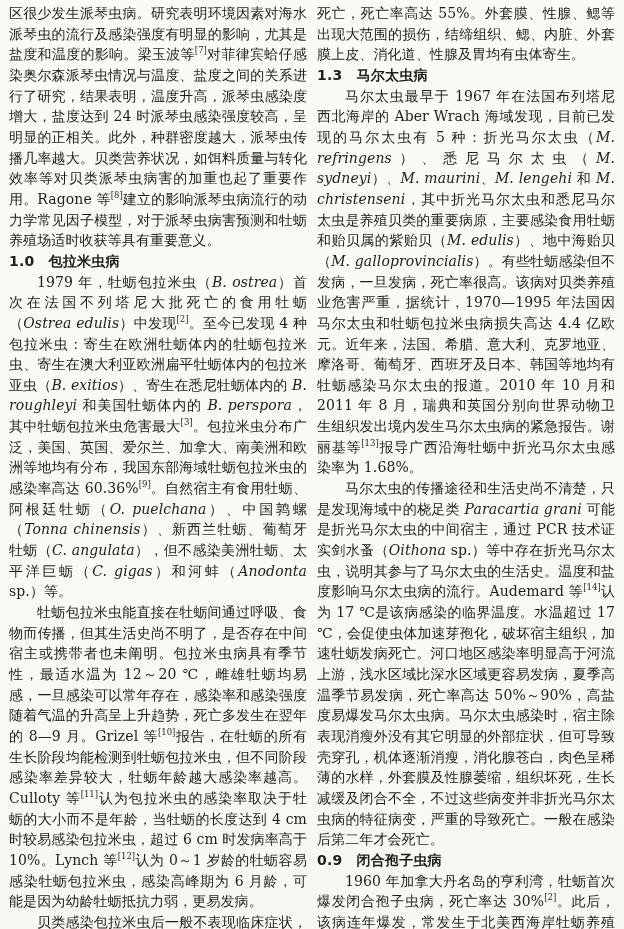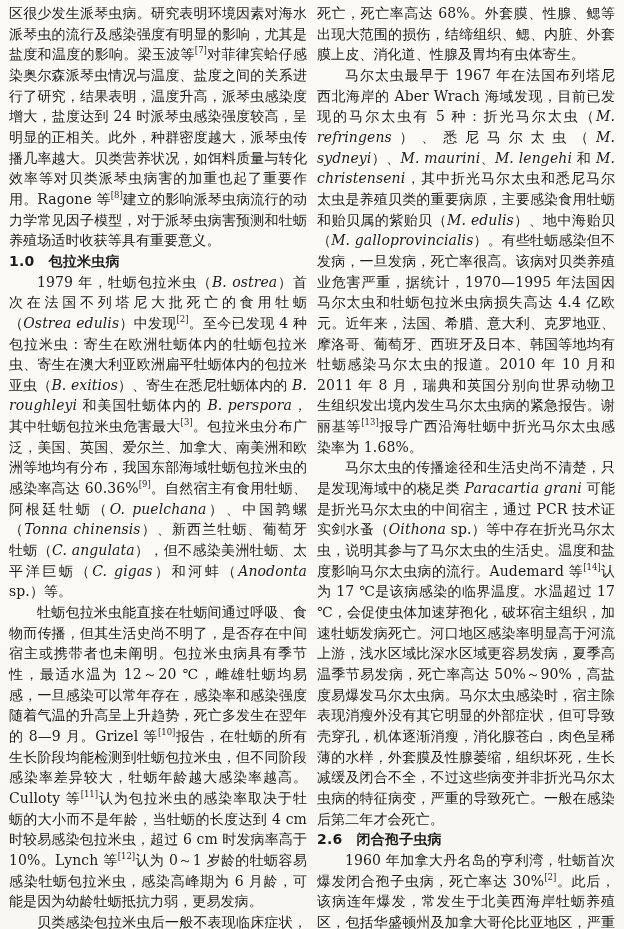--- a/index.html
+++ b/index.html
@@ -55,19 +55,20 @@
 
 <div class="page" style="color: rgb(30, 29, 27);">
   <div class="col" id="col-left">
       <div class="para">区很少发生派琴虫病。研究表明环境因素对海水派琴虫的流行及感染强度有明显的影响，尤其是盐度和温度的影响。梁玉波等<sup>[7]</sup>对菲律宾蛤仔感染奥尔森派琴虫情况与温度、盐度之间的关系进行了研究，结果表明，温度升高，派琴虫感染度增大，盐度达到 24 时派琴虫感染强度较高，呈明显的正相关。此外，种群密度越大，派琴虫传播几率越大。贝类营养状况，如饵料质量与转化效率等对贝类派琴虫病害的加重也起了重要作用。Ragone 等<sup>[8]</sup>建立的影响派琴虫病流行的动力学常见因子模型，对于派琴虫病害预测和牡蛎养殖场适时收获等具有重要意义。</div>
       <div class="heading">1.0　包拉米虫病</div>
       <div class="para indent">1979 年，牡蛎包拉米虫（<i>B. ostrea</i>）首次在法国不列塔尼大批死亡的食用牡蛎（<i>Ostrea edulis</i>）中发现<sup>[2]</sup>。至今已发现 4 种包拉米虫：寄生在欧洲牡蛎体内的牡蛎包拉米虫、寄生在澳大利亚欧洲扁平牡蛎体内的包拉米亚虫（<i>B. exitios</i>）、寄生在悉尼牡蛎体内的 <i>B. roughleyi</i> 和美国牡蛎体内的 <i>B. perspora</i>，其中牡蛎包拉米虫危害最大<sup>[3]</sup>。包拉米虫分布广泛，美国、英国、爱尔兰、加拿大、南美洲和欧洲等地均有分布，我国东部海域牡蛎包拉米虫的感染率高达 60.36%<sup>[9]</sup>。自然宿主有食用牡蛎、阿根廷牡蛎（<i>O. puelchana</i>）、中国鹑螺（<i>Tonna chinensis</i>）、新西兰牡蛎、葡萄牙牡蛎（<i>C. angulata</i>），但不感染美洲牡蛎、太平洋巨蛎（<i>C. gigas</i>）和河蚌（<i>Anodonta</i> sp.）等。</div>
       <div class="para indent">牡蛎包拉米虫能直接在牡蛎间通过呼吸、食物而传播，但其生活史尚不明了，是否存在中间宿主或携带者也未阐明。包拉米虫病具有季节性，最适水温为 12～20 ℃，雌雄牡蛎均易感，一旦感染可以常年存在，感染率和感染强度随着气温的升高呈上升趋势，死亡多发生在翌年的 8—9 月。Grizel 等<sup>[10]</sup>报告，在牡蛎的所有生长阶段均能检测到牡蛎包拉米虫，但不同阶段感染率差异较大，牡蛎年龄越大感染率越高。Culloty 等<sup>[11]</sup>认为包拉米虫的感染率取决于牡蛎的大小而不是年龄，当牡蛎的长度达到 4 cm 时较易感染包拉米虫，超过 6 cm 时发病率高于 10%。Lynch 等<sup>[12]</sup>认为 0～1 岁龄的牡蛎容易感染牡蛎包拉米虫，感染高峰期为 6 月龄，可能是因为幼龄牡蛎抵抗力弱，更易发病。</div>
       <div class="para indent">贝类感染包拉米虫后一般不表现临床症状，但生长速度明显下降，肌体瘦弱，产量降低。感染严重时表现为闭合肌萎缩、褪色、变黄，消化道出现灰白色小溃疡或穿孔性溃疡，血细胞崩解破裂可引起</div>
     </div>
   <div class="col" id="col-right">
-      <div class="para">死亡，死亡率高达 68%。外套膜、性腺、鳃等出现大范围的损伤，结缔组织、鳃、内脏、外套膜上皮、消化道、性腺及胃均有虫体寄生。</div>
+      <div class="para">死亡，死亡率高达 55%。外套膜、性腺、鳃等出现大范围的损伤，结缔组织、鳃、内脏、外套膜上皮、消化道、性腺及胃均有虫体寄生。</div>
+      <div class="heading">1.3　马尔太虫病</div>
       <div class="para indent">马尔太虫最早于 1967 年在法国布列塔尼西北海岸的 Aber Wrach 海域发现，目前已发现的马尔太虫有 5 种：折光马尔太虫（<i>M. refringens</i>）、悉尼马尔太虫（<i>M. sydneyi</i>）、<i>M. maurini</i>、<i>M. lengehi</i> 和 <i>M. christenseni</i>，其中折光马尔太虫和悉尼马尔太虫是养殖贝类的重要病原，主要感染食用牡蛎和贻贝属的紫贻贝（<i>M. edulis</i>）、地中海贻贝（<i>M. galloprovincialis</i>）。有些牡蛎感染但不发病，一旦发病，死亡率很高。该病对贝类养殖业危害严重，据统计，1970—1995 年法国因马尔太虫和牡蛎包拉米虫病损失高达 4.4 亿欧元。近年来，法国、希腊、意大利、克罗地亚、摩洛哥、葡萄牙、西班牙及日本、韩国等地均有牡蛎感染马尔太虫的报道。2010 年 10 月和 2011 年 8 月，瑞典和英国分别向世界动物卫生组织发出境内发生马尔太虫病的紧急报告。谢丽基等<sup>[13]</sup>报导广西沿海牡蛎中折光马尔太虫感染率为 1.68%。</div>
       <div class="para indent">马尔太虫的传播途径和生活史尚不清楚，只是发现海域中的桡足类 <i>Paracartia grani</i> 可能是折光马尔太虫的中间宿主，通过 PCR 技术证实剑水蚤（<i>Oithona</i> sp.）等中存在折光马尔太虫，说明其参与了马尔太虫的生活史。温度和盐度影响马尔太虫病的流行。Audemard 等<sup>[14]</sup>认为 17 ℃是该病感染的临界温度。水温超过 17 ℃，会促使虫体加速芽孢化，破坏宿主组织，加速牡蛎发病死亡。河口地区感染率明显高于河流上游，浅水区域比深水区域更容易发病，夏季高温季节易发病，死亡率高达 50%～90%，高盐度易爆发马尔太虫病。马尔太虫感染时，宿主除表现消瘦外没有其它明显的外部症状，但可导致壳穿孔，机体逐渐消瘦，消化腺苍白，肉色呈稀薄的水样，外套膜及性腺萎缩，组织坏死，生长减缓及闭合不全，不过这些病变并非折光马尔太虫病的特征病变，严重的导致死亡。一般在感染后第二年才会死亡。</div>
-      <div class="heading">2.6　闭合孢子虫病</div>
+      <div class="heading">0.9　闭合孢子虫病</div>
       <div class="para indent">1960 年加拿大丹名岛的亨利湾，牡蛎首次爆发闭合孢子虫病，死亡率达 30%<sup>[2]</sup>。此后，该病连年爆发，常发生于北美西海岸牡蛎养殖区，包括华盛顿州及加拿大哥伦比亚地区，严重危害世界贝类养殖业。2003 年，美国向世界动物卫生组织报告闭合孢子虫病爆发。由于纬度关系，感染可能限制于加</div>
     </div>
 </div>
 
 </body></html>

